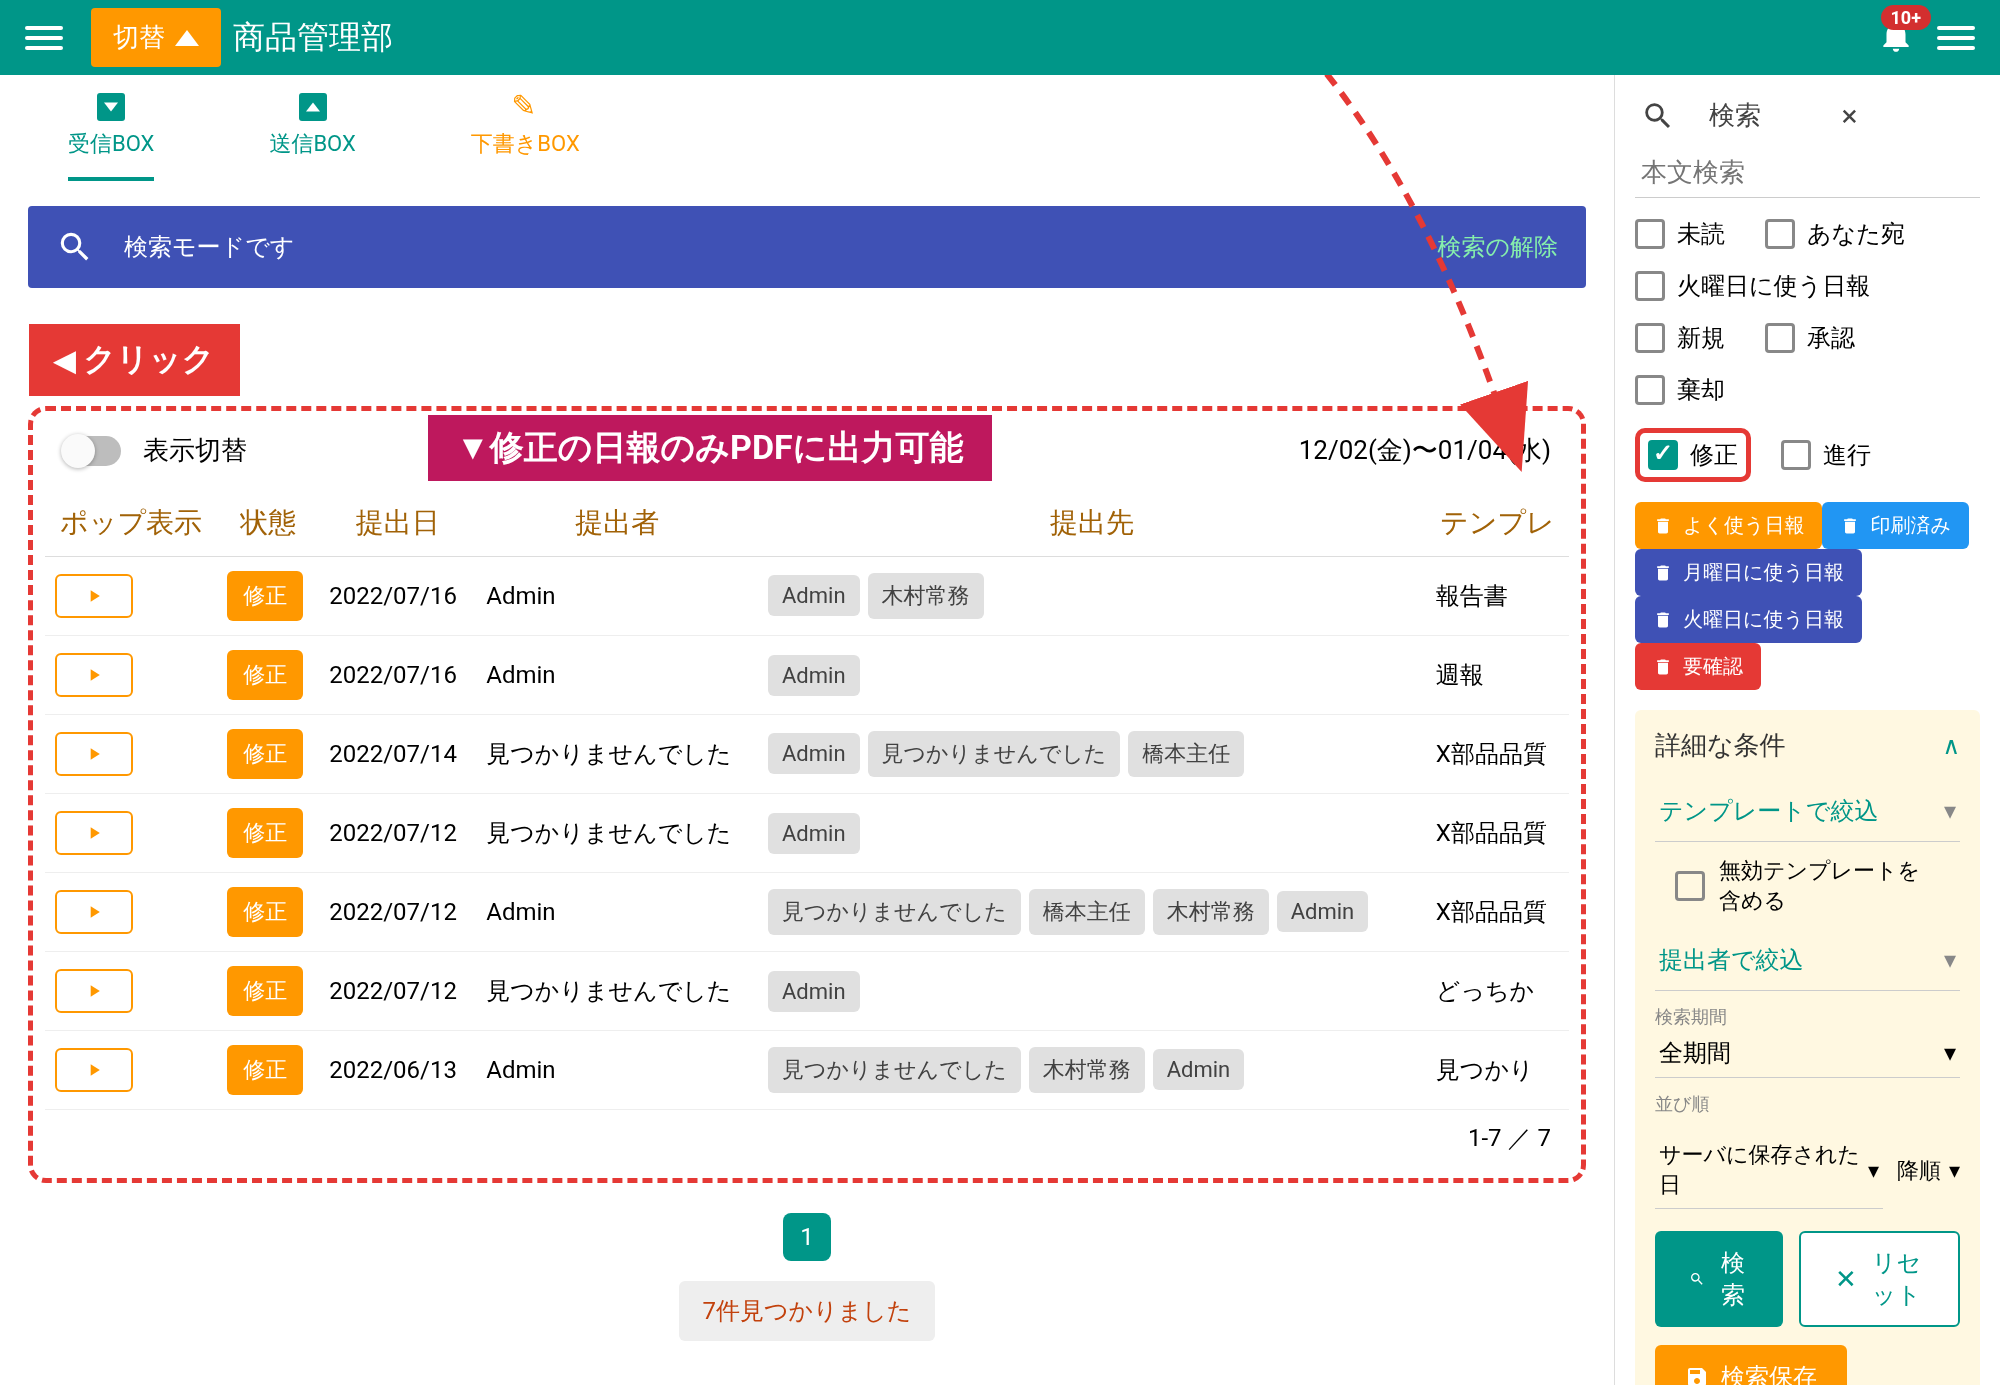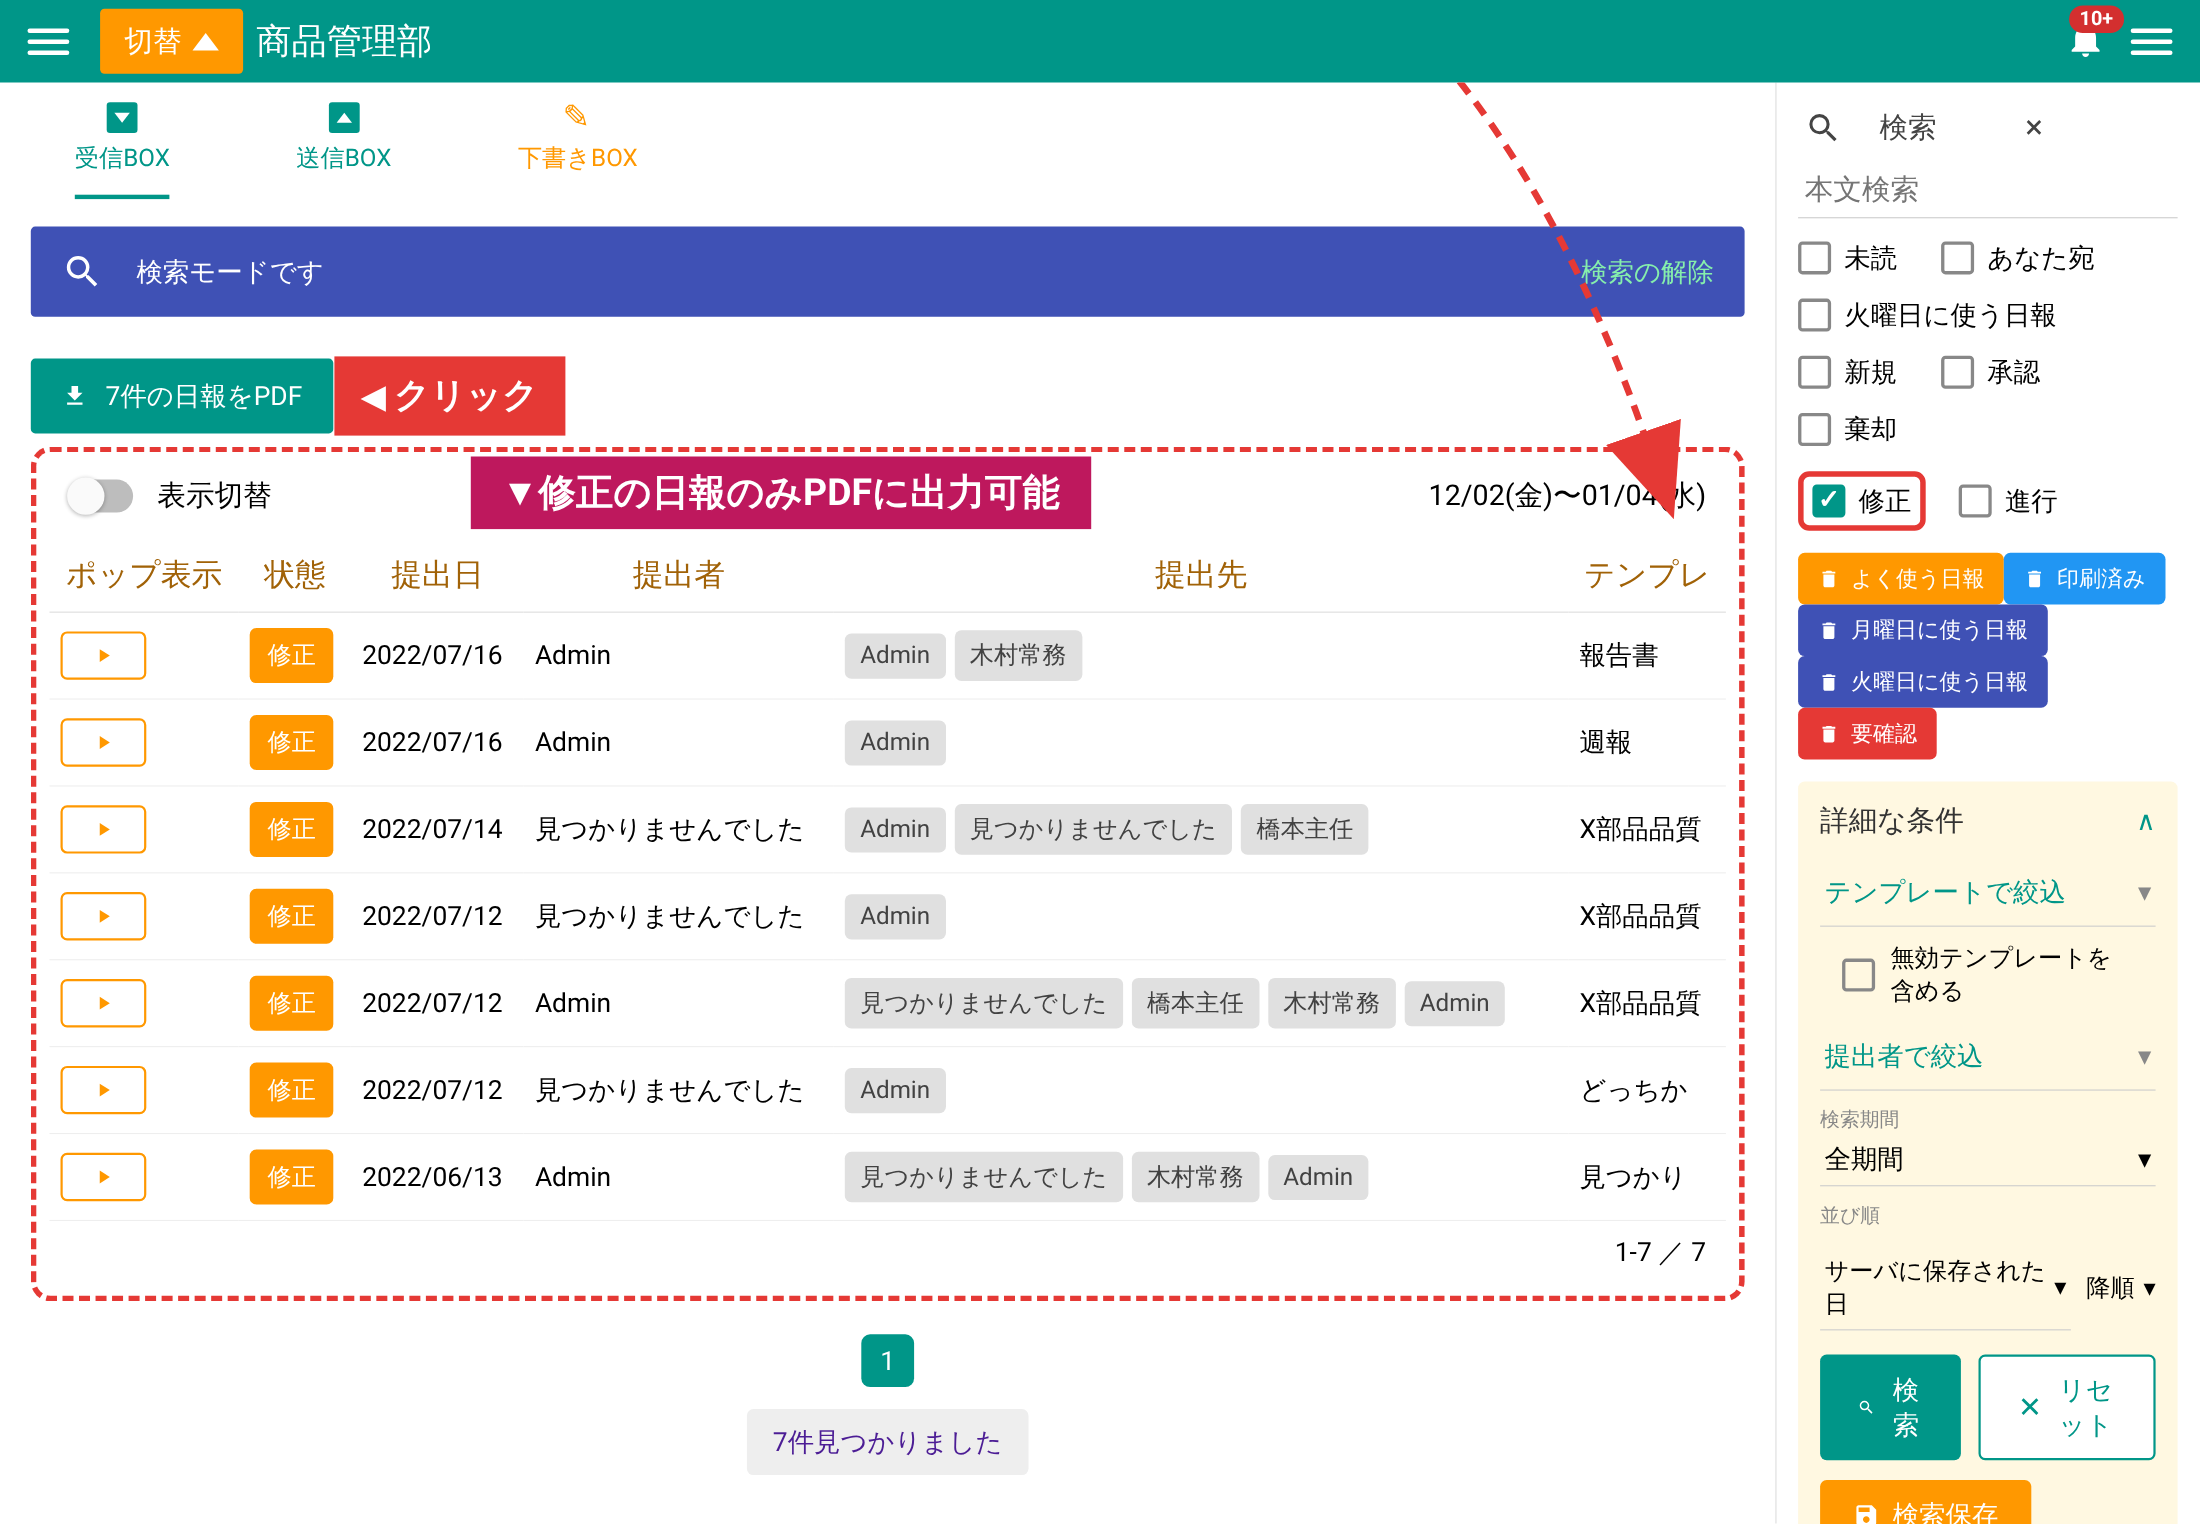--- a/index.html
+++ b/index.html
@@ -68,21 +68,21 @@
 td { padding: 14px 10px; font-size: 24px; vertical-align: middle; }
 tbody tr { border-bottom: 1px solid #eee; }
 .play-btn { width: 78px; height: 44px; border: 2px solid #ff9800; border-radius: 6px; display: flex; align-items: center; justify-content: center; cursor: pointer; }
 .play-btn svg { width: 20px; height: 20px; fill: #ff9800; }
 .status-chip { background: #ff9800; color: #fff; padding: 10px 16px; border-radius: 6px; font-size: 22px; display: inline-block; }
 .tag { background: #e0e0e0; color: #424242; padding: 8px 14px; border-radius: 6px; font-size: 22px; display: inline-block; margin-right: 8px; }
 .tpl-col { font-size: 24px; white-space: nowrap; }
 
 .pager-info { text-align: right; font-size: 24px; padding: 12px 18px; }
 .page-num { background: #009688; color: #fff; width: 48px; height: 48px; border-radius: 8px; display: flex; align-items: center; justify-content: center; font-size: 24px; margin: 30px auto 20px; }
-.found-chip { background: #eeeeee; color: #4c1d95; padding: 14px 24px; font-size: 24px; display: inline-block; margin: 0 auto; border-radius: 6px; }
+.found-chip { background: #eeeeee; color: #c2410c; padding: 14px 24px; font-size: 24px; display: inline-block; margin: 0 auto; border-radius: 6px; }
 .found-wrap { text-align: center; }
 
 
 .side-search { display: flex; align-items: center; padding: 10px 6px; border-bottom: 1px solid #ccc; margin-bottom: 20px; }
 .side-search input { border: none; font-size: 26px; flex: 1; outline: none; color: #666; }
 .side-search .mag { width: 30px; height: 30px; color: #009688; }
 .side-search-top { display: flex; align-items: center; padding: 8px 6px; margin-bottom: 6px; color: #444; }
 .side-search-top .mag { width: 34px; height: 34px; color: #444; margin-right: 34px; }
 .side-search-top span { font-size: 26px; flex: 1; }
 .side-search-top .x { font-size: 30px; cursor: pointer; }
@@ -184,26 +184,20 @@
 
     <div class="search-bar">
       <svg class="mag" viewBox="0 0 24 24" fill="#fff">
           <path d="M15.5 14h-.79l-.28-.27A6.471 6.471 0 0016 9.5 6.5 6.5 0 109.5 16a6.47 6.47 0 004.23-1.57l.27.28v.79l5 4.99L20.49 19l-4.99-5zM9.5 14C7.01 14 5 11.99 5 9.5S7.01 5 9.5 5 14 7.01 14 9.5 11.99 14 9.5 14z"></path>
         </svg>
       <span class="search-text">検索モードです</span>
       <span class="search-clear">検索の解除</span>
     </div>
 
     <div class="pdf-row">
-      <button class="pdf-btn">
-        <svg class="dl" viewBox="0 0 24 24" fill="#fff">
-            <path d="M19 9h-4V3H9v6H5l7 7 7-7zM5 18v2h14v-2H5z"></path>
-          </svg>
-        <span>7件の日報をPDF</span>
-      </button>
       <div class="callout-click">クリック</div>
     </div>
 
     <div class="dashed-wrap">
       <div class="callout-pdf">▼修正の日報のみPDFに出力可能</div>
 
       <div class="toggle-row">
         <div class="toggle"></div>
         <span class="toggle-label">表示切替</span>
         <span class="date-range">12/02(金)〜01/04(水)</span>

